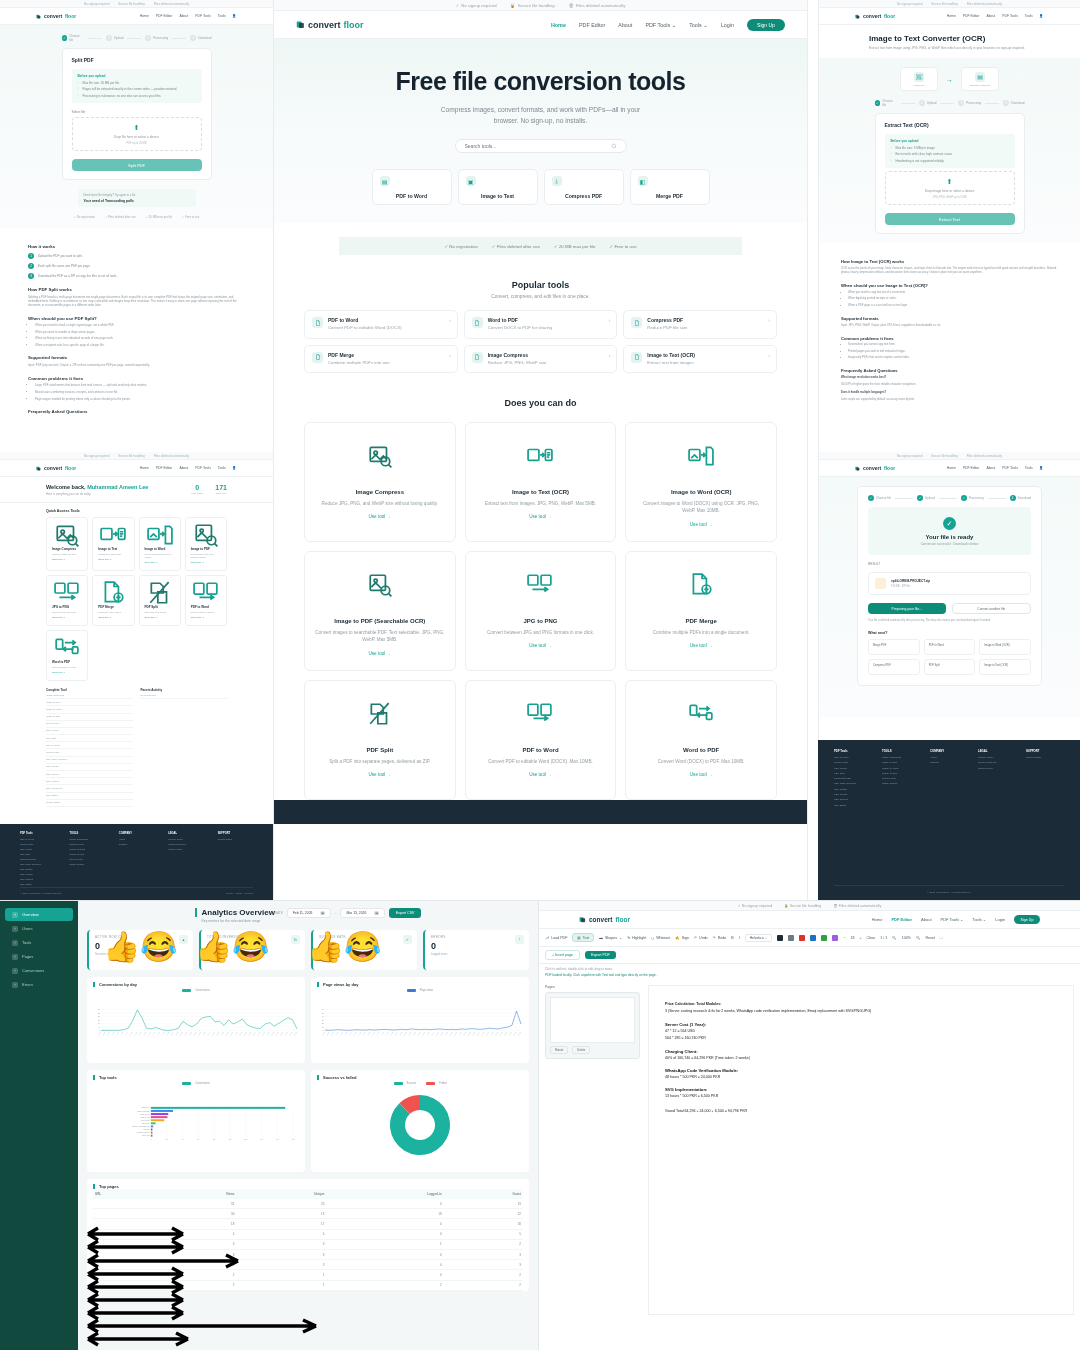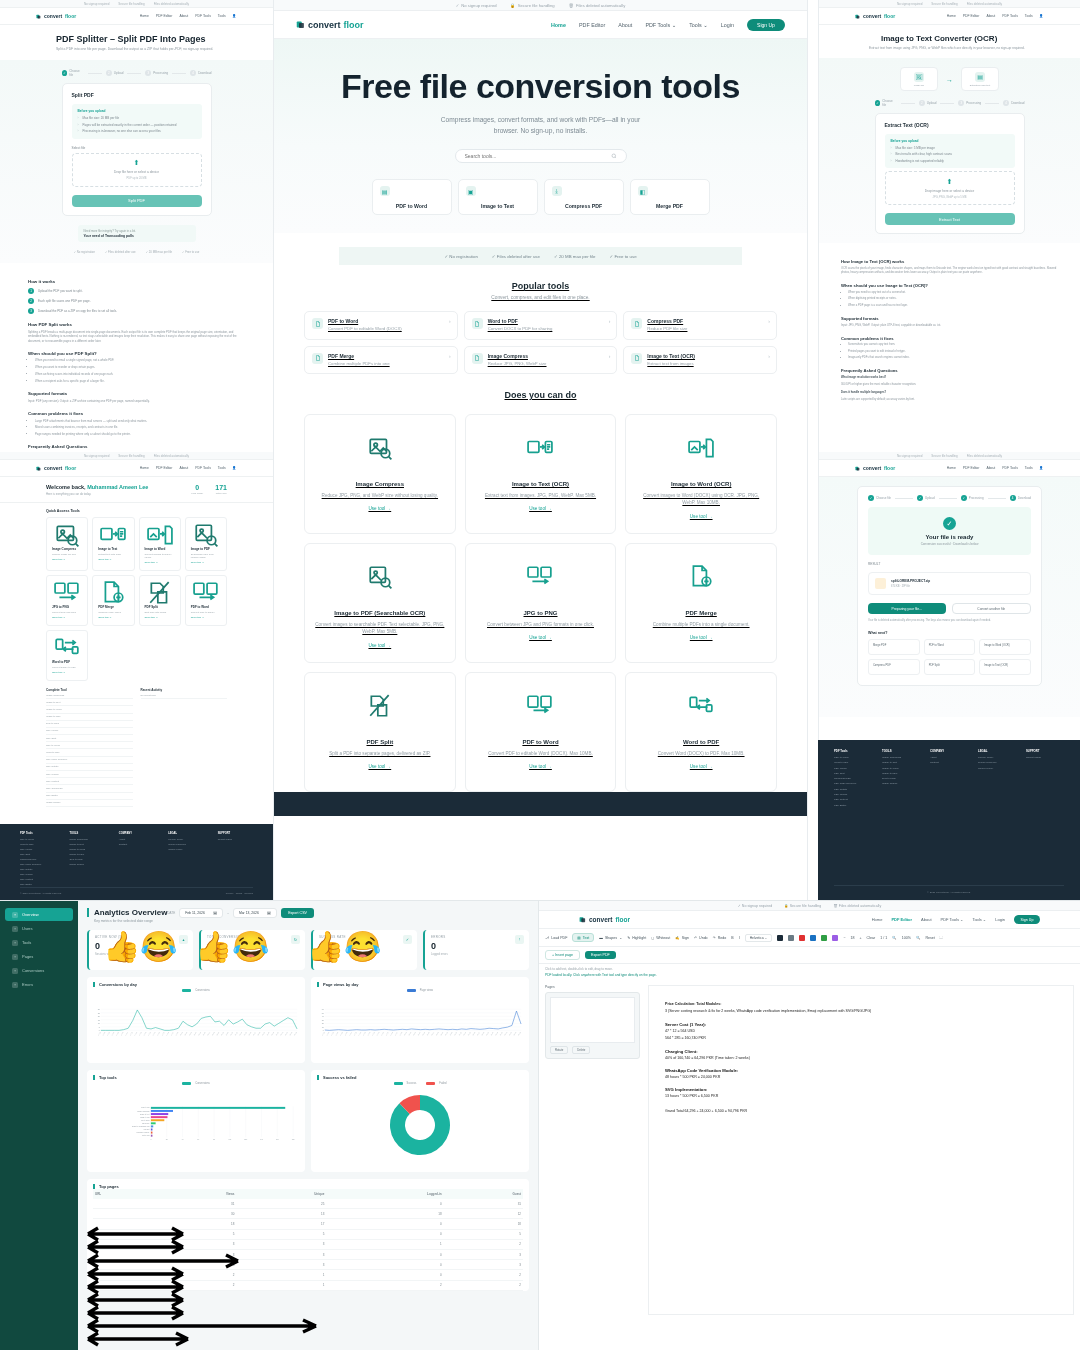--- a/index.html
+++ b/index.html
@@ -26,30 +26,30 @@
 
   
   #center { left:273px; top:0; width:535px; height:900px; border-left:1px solid #e8ecef; border-right:1px solid #e8ecef; }
   #center .topbar { height:11px; font-size:4.2px; gap:14px; }
   #center .topbar span { display:flex; align-items:center; gap:2px; }
   #center .navbar { height:28px; padding:0 22px; }
   #center .logo { font-size:9px; }
   #center .navlinks { gap:13px; font-size:5.4px; }
   #center .sign { width:38px; height:12px; font-size:5px; }
   #center .hero { padding:28px 0 18px; text-align:center; }
-  #center h1 { font-size:34px; color:#14232e; letter-spacing:-0.5px; }
+  #center h1 { font-size:25px; color:#14232e; letter-spacing:-0.5px; }
   #center .sub { font-size:6.6px; color:#7d8a93; margin:8px auto 0; width:215px; line-height:1.7; }
   #center .searchwrap { margin:13px auto 0; width:172px; height:14px; background:#fff; border:1px solid #e3e9ec; border-radius:999px; display:flex; align-items:center; padding:0 9px; justify-content:space-between; }
   #center .searchwrap input { border:none; outline:none; font-size:5px; color:#95a1a9; width:90%; font-family:inherit; background:transparent; }
   #center .quick { display:flex; gap:6px; justify-content:center; margin:16px auto 0; }
   #center .qcard { width:80px; height:36px; background:#fff; border:1px solid #eaeef0; border-radius:5px; padding:6px 7px; }
   #center .qicon { width:10px;height:10px;border-radius:3px;background:#e4f3f0;display:flex;align-items:center;justify-content:center;color:#16A394;font-size:6px; }
   #center .qlabel { font-size:5.2px; color:#24323c; margin-top:7px; font-weight:600; }
   #center .ribbon { background:#eef6f4; height:18px; margin:14px 65px 0; display:flex; align-items:center; justify-content:center; gap:14px; font-size:4.4px; color:#74858d; }
-  #center .sec { padding:16px 30px 0;text-decoration:underline; }
+  #center .sec { padding:25px 30px 0; }
   #center .sec h2 { text-align:center; font-size:9px; color:#18272f; }
   #center .sec .secsub { text-align:center; font-size:4.8px; color:#8b969d; margin-top:4px; }
   #center .tools3 { display:grid; grid-template-columns:repeat(3,1fr); gap:6px; margin-top:11px; }
   #center .tcard { background:#fff; border:1px solid #eceff1; border-radius:5px; padding:6px 7px; display:flex; gap:5px; align-items:flex-start; position:relative; }
   #center .ticon { width:11px;height:11px;border-radius:3px;background:#e4f3f0;flex:0 0 11px;display:flex;align-items:center;justify-content:center; }
   #center .tname { font-size:5px; font-weight:700; color:#1d2b34; }
   #center .tdesc { font-size:4.3px; color:#97a2a9; margin-top:2px; line-height:1.45; }
   #center .chev { position:absolute; right:6px; top:6px; color:#b9c3c9; font-size:5px; }
   #center .wyc { display:grid; grid-template-columns:repeat(3,1fr); gap:9px; margin-top:14px; }
   #center .wcard { background:#fff; border:1px solid #eceff1; border-radius:6px; padding:16px 10px 13px; text-align:center; min-height:120px; display:flex; flex-direction:column; align-items:center; }
@@ -127,21 +127,21 @@
   #lf { left:0; top:824px; width:273px; height:76px; background:#1b2b38; }
   #lf .fcols { display:flex; gap:14px; padding:8px 20px 0; }
   #lf .fcols .c { flex:1; }
   #lf .ft { font-size:2.6px; color:#fff; font-weight:700; margin-bottom:3px; }
   #lf .fi { font-size:2.4px; color:#8c9aa5; margin-top:2px; }
   #lf .fbottom { position:absolute; bottom:5px; left:20px; right:20px; display:flex; justify-content:space-between; font-size:2.4px; color:#7b8893; border-top:1px solid #2b3d4b; padding-top:4px; }
 
   
   #rt { left:818px; top:0; width:262px; height:452px; border-left:1px solid #e8ecef; }
   #rt .head { padding:9px 50px 8px; }
-  #rt h1 { font-size:8px; color:#16242e;margin-left:12px; }
+  #rt h1 { font-size:8px; color:#16242e; }
   #rt .sub { font-size:3.2px; color:#8d989f; margin-top:3px; }
   #rt .body { background:linear-gradient(180deg,#f3f9f8,#fbfcfd); padding:9px 0; }
   #rt .flow { display:flex; align-items:center; justify-content:center; gap:8px; margin-bottom:8px; }
   #rt .fb { width:38px;height:24px;background:#fff;border:1px solid #eaeef0;border-radius:4px;display:flex;flex-direction:column;align-items:center;justify-content:center;gap:2px; }
   #rt .fb .fi { width:10px;height:10px;border-radius:3px;background:#e4f3f0;display:flex;align-items:center;justify-content:center;color:#16A394;font-size:6px; }
   #rt .fb .fl { font-size:2.4px; color:#99a4ab; }
   #rt .arrow { color:#16A394; font-size:7px; }
   #rt .article { padding:8px 22px 0; }
   #rt .article h4 { font-size:4.2px; color:#1d2b34; margin-top:8px; }
   #rt .article p { font-size:2.7px; color:#8d979e; margin-top:3px; line-height:1.55; }
@@ -175,21 +175,21 @@
   #rf .fi { font-size:2.5px; color:#8c9aa5; margin-top:2.3px; }
   #rf .fbottom { position:absolute; bottom:6px; left:16px; right:16px; text-align:center; font-size:2.5px; color:#7b8893; border-top:1px solid #2b3d4b; padding-top:5px; }
 
   
   #dash { left:0; top:900px; width:538px; height:450px; background:#f4f7f8; border-top:1px solid #e3e8ea; }
   #dash .side { position:absolute; left:0; top:0; width:78px; height:450px; background:#11493f; padding-top:6px; }
   #dash .side .si { display:flex; align-items:center; gap:4px; padding:3.5px 7px; margin:1px 5px; border-radius:3px; font-size:4px; color:#a9c9c2; }
   #dash .side .si.on { background:#16A394; color:#fff; }
   #dash .side .si .ic { width:6px;height:6px;border-radius:1.5px;background:rgba(255,255,255,.2);display:flex;align-items:center;justify-content:center;font-size:3.4px; }
   #dash .main { position:absolute; left:78px; top:0; right:0; bottom:0; padding:7px 9px; }
-  #dash .dhead { display:flex; justify-content:flex-start; align-items:flex-start; }
+  #dash .dhead { display:flex; justify-content:center; align-items:flex-start; }
   #dash .dtitle { font-size:8px; color:#16242e; font-weight:700; border-left:2px solid #16A394; padding-left:5px; }
   #dash .dsub { font-size:3.4px; color:#8d989f; margin-top:2px; padding-left:7px; }
   #dash .daterow { display:flex; align-items:center; gap:4px; }
   #dash .dlab { font-size:3px; color:#98a3a9; }
   #dash .dinp { background:#fff; border:1px solid #e3e8ea; border-radius:3px; height:10px; padding:0 5px; display:flex; align-items:center; gap:8px; font-size:3.4px; color:#3c4a52; }
   #dash .expbtn { background:#0E8C7A; color:#fff; border-radius:3px; height:10px; padding:0 7px; display:flex; align-items:center; font-size:3.6px; }
   #dash .kpis { display:flex; gap:6px; margin-top:7px; }
   #dash .kpi { flex:1; background:#fff; border-radius:4px; border-left:2px solid #16A394; padding:5px 6px; position:relative; min-height:40px; }
   #dash .kpi .k { font-size:3px; color:#97a2a9; letter-spacing:.3px; }
   #dash .kpi .v { font-size:9px; color:#16242e; font-weight:700; margin-top:2px; }
@@ -529,24 +529,20 @@
         <span class="lg-mark">floor</span>
       </div>
     <div class="navlinks">
       <a href="#">Home</a>
       <a href="#">PDF Editor</a>
       <a href="#">About</a>
       <a href="#">PDF Tools</a>
       <a href="#">Tools</a>
       <a href="#">👤</a>
     </div>
-  </div>
-  <div class="head">
-    <h1>PDF Splitter – Split PDF Into Pages</h1>
-    <div class="sub">Split a PDF into one file per page. Download the output as a ZIP that holds per-PDF, no sign-up required.</div>
   </div>
   <div class="body">
     <div class="steps">
       <div class="st">
           <div class="dot on">✓</div>
           <span>Choose file</span>
         </div>
         <div class="line"></div>
       <div class="st">
           <div class="dot">2</div>

